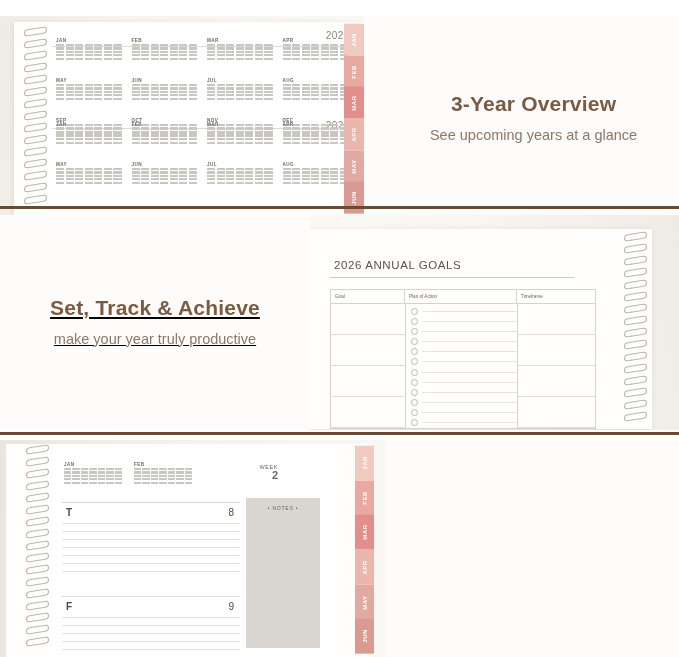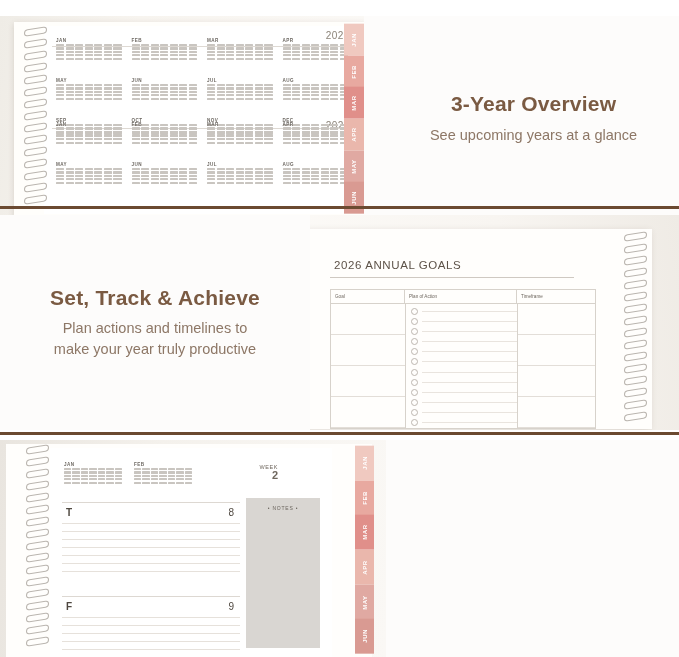--- a/index.html
+++ b/index.html
@@ -183,20 +183,21 @@
   .p1-photo .tabs { right: 0; top: 8px; height: 190px; }
   .p1-text {
     width: 301px;
     height: 205px;
   }
 
   
   .p2-text {
     width: 310px;
     height: 215px;
+    text-decoration: underline;
   }
   .p2-photo {
     width: 369px;
     height: 215px;
     background: linear-gradient(260deg,#efebe5 0%, #f8f5f1 45%, #fcfaf7 100%);
   }
   .p2-photo .book {
     position: absolute;
     left: -10px; top: 14px;
     width: 352px; height: 200px;
@@ -1236,21 +1237,20 @@
 
   <div class="divider div-1"></div>
 
   <div class="panel panel-2">
 
     <div class="textblock p2-text">
       <div class="headline">
         <span class="ln">Set, Track &amp; Achieve</span>
       </div>
       <div class="subline">
-        <span class="ln">Plan actions and timelines to</span>
         <span class="ln">make your year truly productive</span>
       </div>
     </div>
 
     <div class="photo p2-photo">
       <div class="book">
         <div class="goals-title">2026 ANNUAL GOALS</div>
         <div class="goals-title-ul"></div>
 
         <div class="goals-table">

